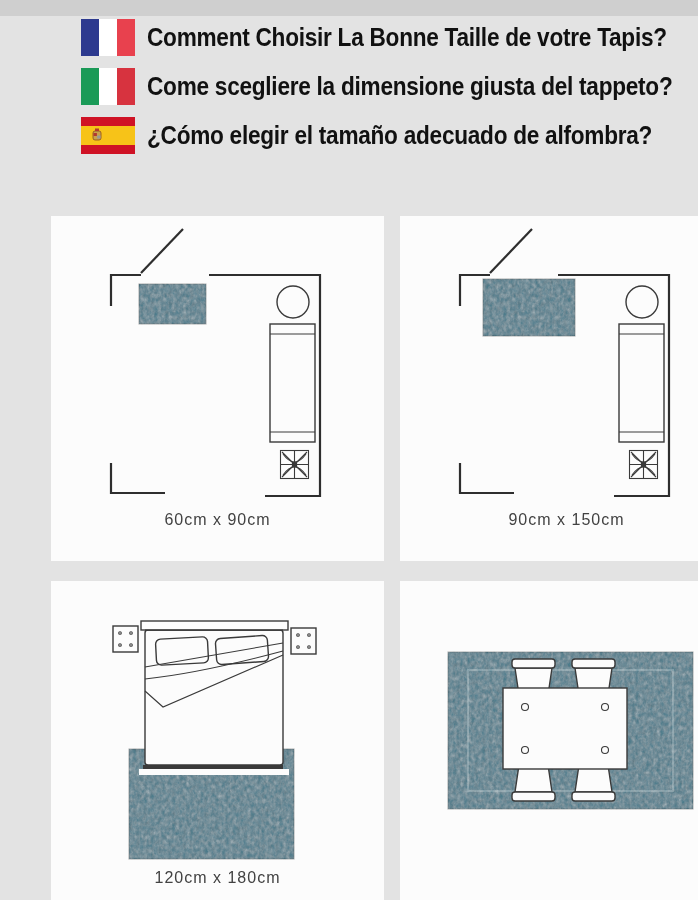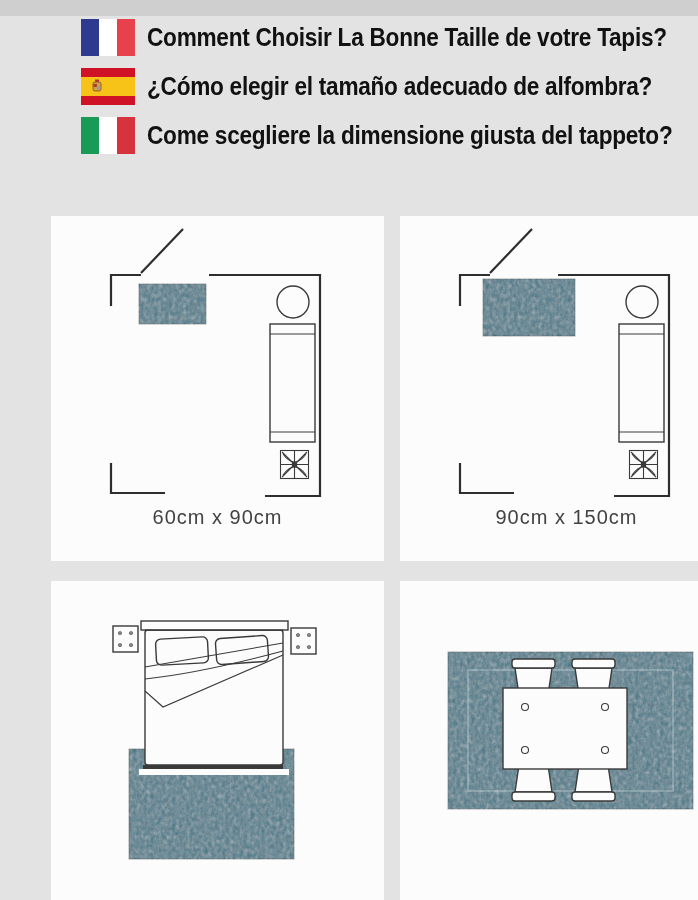--- a/index.html
+++ b/index.html
@@ -39,21 +39,21 @@
   
   .grid {
     display:grid; grid-template-columns:333px 333px;
     grid-template-rows:345px 328px;
     column-gap:16px; row-gap:20px; padding:0 8px;
   }
   .panel { background:var(--panel-bg,#fcfcfc); position:relative; }
   .panel svg { display:block; }
   .size-label {
     position:absolute; left:0; width:100%; text-align:center;
-    font-size:20px; letter-spacing:1px; color:var(--label-text,#424242);
+    font-size:16px; letter-spacing:1px; color:var(--label-text,#424242);
   }
   .row1 .size-label { bottom:32px; }
   .row2 .size-label { bottom:22px; }
   
   .wall { fill:none; stroke:var(--line,#2e2e2e); stroke-width:2.2; }
   .furn { fill:var(--panel-bg,#fcfcfc); stroke:#3a3a3a; stroke-width:1.4; }
   .thin { fill:none; stroke:#3a3a3a; stroke-width:1.1; }
   .rug  { fill:var(--rug-teal,#44798a); stroke:rgba(20,50,60,0.45); stroke-width:1; }
 </style>
 </head>
@@ -84,44 +84,44 @@
     <div class="lang-row">
       <span class="flag flag-v">
         <span class="fr1"></span>
           <span class="fr2"></span>
           <span class="fr3"></span>
       </span>
       <span class="lang-text">Comment Choisir La Bonne Taille de votre Tapis?</span>
     </div>
 
     <div class="lang-row">
+      <span class="flag flag-v">
+        <span class="it1"></span>
+          <span class="it2"></span>
+          <span class="it3"></span>
+      </span>
+      <span class="lang-text">Come scegliere la dimensione giusta del tappeto?</span>
+    </div>
+
+    <div class="lang-row">
       <span class="flag flag-h">
         <span class="es1"></span>
           <span class="es2">
           <svg class="es-crest" width="10" height="14" viewBox="0 0 10 14">
             <rect x="1" y="3" width="8" height="9" rx="2" fill="#c9a24b" stroke="#8a4a1f" stroke-width="0.8"></rect>
             <rect x="3" y="0.5" width="4" height="2.5" fill="#b23a2e"></rect>
             <rect x="1.5" y="5" width="3.4" height="3" fill="#b23a2e"></rect>
             <rect x="5.1" y="7.5" width="3.4" height="3" fill="#9a9a9a"></rect>
           </svg>
         </span>
           <span class="es1"></span>
       </span>
       <span class="lang-text">¿Cómo elegir el tamaño adecuado de alfombra?</span>
     </div>
 
-    <div class="lang-row">
-      <span class="flag flag-v">
-        <span class="it1"></span>
-          <span class="it2"></span>
-          <span class="it3"></span>
-      </span>
-      <span class="lang-text">Come scegliere la dimensione giusta del tappeto?</span>
-    </div>
-
 
   </header>
 
   <main class="grid">
 
     <section class="panel row1">
       <svg width="333" height="345" viewBox="0 0 333 345">
         <rect class="rug" x="88" y="68" width="67" height="40" filter="url(#rugtex)"></rect>
         <path class="wall" d="M90,59 L60,59 L60,90 M158,59 L269,59 L269,280 L214,280 M60,247 L60,277 L114,277"></path>
         <path class="wall" d="M90,57 L132,13" stroke-width="2.6"></path>
@@ -187,20 +187,21 @@
             <rect class="furn" x="105" y="57" width="52" height="26" rx="5" transform="rotate(-3 131 70)"></rect>
             <rect class="furn" x="165" y="56" width="52" height="26" rx="5" transform="rotate(-4 191 69)"></rect>
           </g>
           <g>
             <path class="thin" stroke-width="1.4" d="M94,86 L232,62"></path>
             <path class="thin" stroke-width="1.4" d="M94,98 Q150,92 232,70"></path>
             <path class="thin" stroke-width="1.4" d="M94,110 L112,126 L232,74"></path>
           </g>
         </g>
       </svg>
+      <div class="size-label">120cm x 180cm</div>
     </section>
 
     <section class="panel row2">
       <svg width="333" height="328" viewBox="0 0 333 328">
         <rect class="rug" x="48" y="71" width="245" height="157" filter="url(#rugtex)"></rect>
         <rect x="68" y="89" width="205" height="121" fill="none" stroke="rgba(235,245,245,0.25)" stroke-width="2"></rect>
         <g>
           <polygon class="furn" points="115,87 152,87 148,114 119,114"></polygon>
           <rect class="furn" x="112" y="78" width="43" height="9" rx="3"></rect>
         </g>

